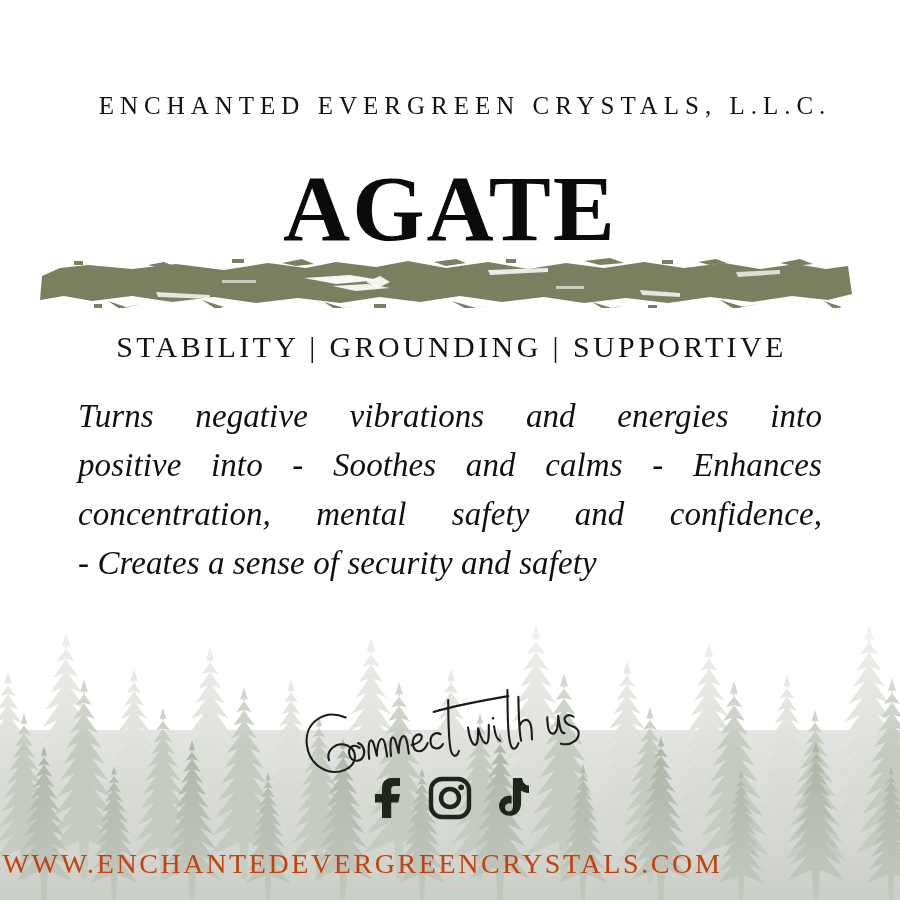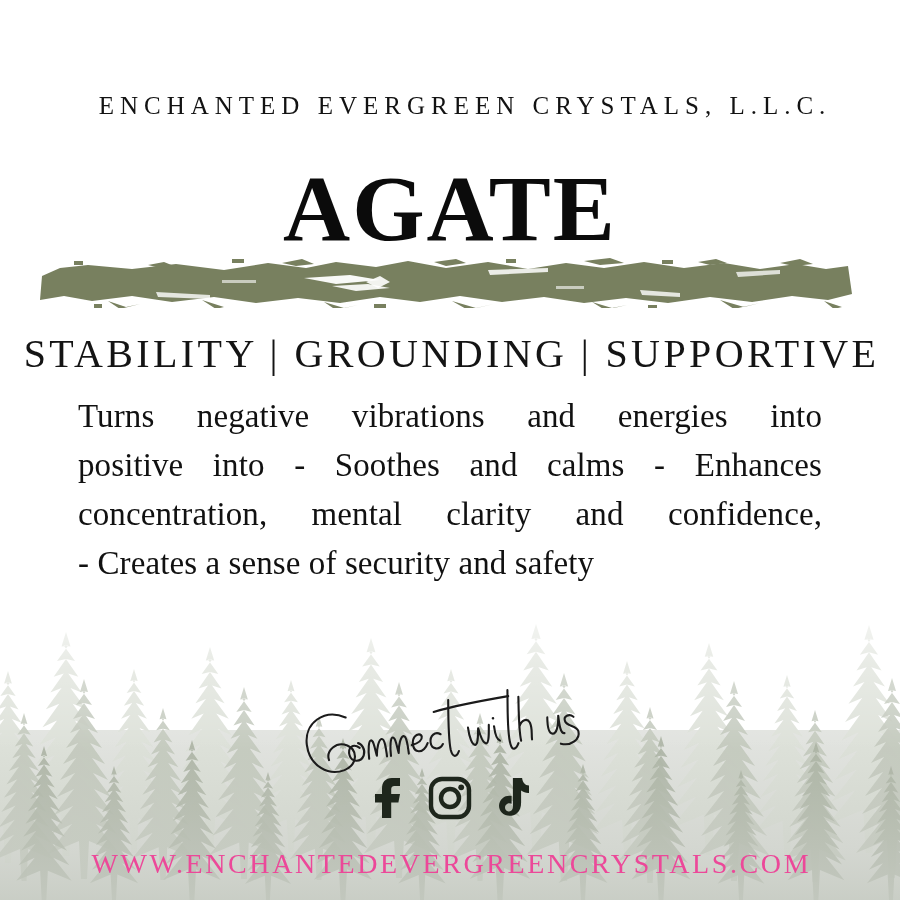--- a/index.html
+++ b/index.html
@@ -60,21 +60,21 @@
   .brush-wrap svg { display: block; width: 100%; height: 100%; }
 
   
   .keywords {
     position: absolute;
     top: 330px;
     left: 0;
     width: 900px;
     text-align: center;
     font-family: "Liberation Serif", "DejaVu Serif", serif;
-    font-size: 40px;
+    font-size: 30px;
     font-weight: 400;
     letter-spacing: 3.4px;
     color: #141414;
     white-space: nowrap;
     text-indent: 3px;
   }
 
   
   .description {
     position: absolute;
@@ -82,21 +82,21 @@
     left: 78px;
     width: 744px;
     font-family: "Liberation Serif", "DejaVu Serif", serif;
     font-size: 33px;
     line-height: 49px;
     color: #111111;
     text-align: justify;
     text-align-last: left;
     letter-spacing: 0.1px;
   }
-  .description .line { display: block; }
+  .description .line { display: block; font-style: italic; }
   .description .line.j {
     text-align: justify;
     text-align-last: justify;
   }
 
   
   .forest {
     position: absolute;
     left: 0;
     top: 560px;
@@ -133,25 +133,24 @@
     gap: 17px;
   }
   .social-icon { display: block; }
 
   
   .footer-url {
     position: absolute;
     top: 848px;
     left: 0;
     width: 900px;
-    text-align: center;
     font-family: "Liberation Serif", "DejaVu Serif", serif;
     font-size: 28px;
     letter-spacing: 2.6px;
-    color: #ec4899;
+    color: #c2410c;
     white-space: nowrap;
     text-indent: 2.6px;
   }
 </style>
 </head>
 <body>
 
 <div id="card">
 
   <div class="forest">
@@ -283,21 +282,21 @@
         <rect x="520" y="30" width="28" height="3" opacity="0.6"></rect>
       </g>
     </svg>
   </div>
 
   <div class="keywords">STABILITY | GROUNDING | SUPPORTIVE</div>
 
   <div class="description">
     <span class="line j">Turns negative vibrations and energies into</span>
     <span class="line j">positive into - Soothes and calms - Enhances</span>
-    <span class="line j">concentration, mental clarity and confidence,</span>
+    <span class="line j">concentration, mental safety and confidence,</span>
     <span class="line">- Creates a sense of security and safety</span>
   </div>
 
   <div class="connect">
     <div class="connect-inner">
       <svg width="300" height="86" viewBox="0 0 300 86" xmlns="http://www.w3.org/2000/svg">
         <g fill="none" stroke="#1b1b1b" stroke-width="2.1" stroke-linecap="round" stroke-linejoin="round">
 
           <path d="M48 18 C28 6 6 18 6 40 C6 62 24 74 40 70 C54 66 56 52 46 46
                    C36 40 24 48 26 58"></path>

